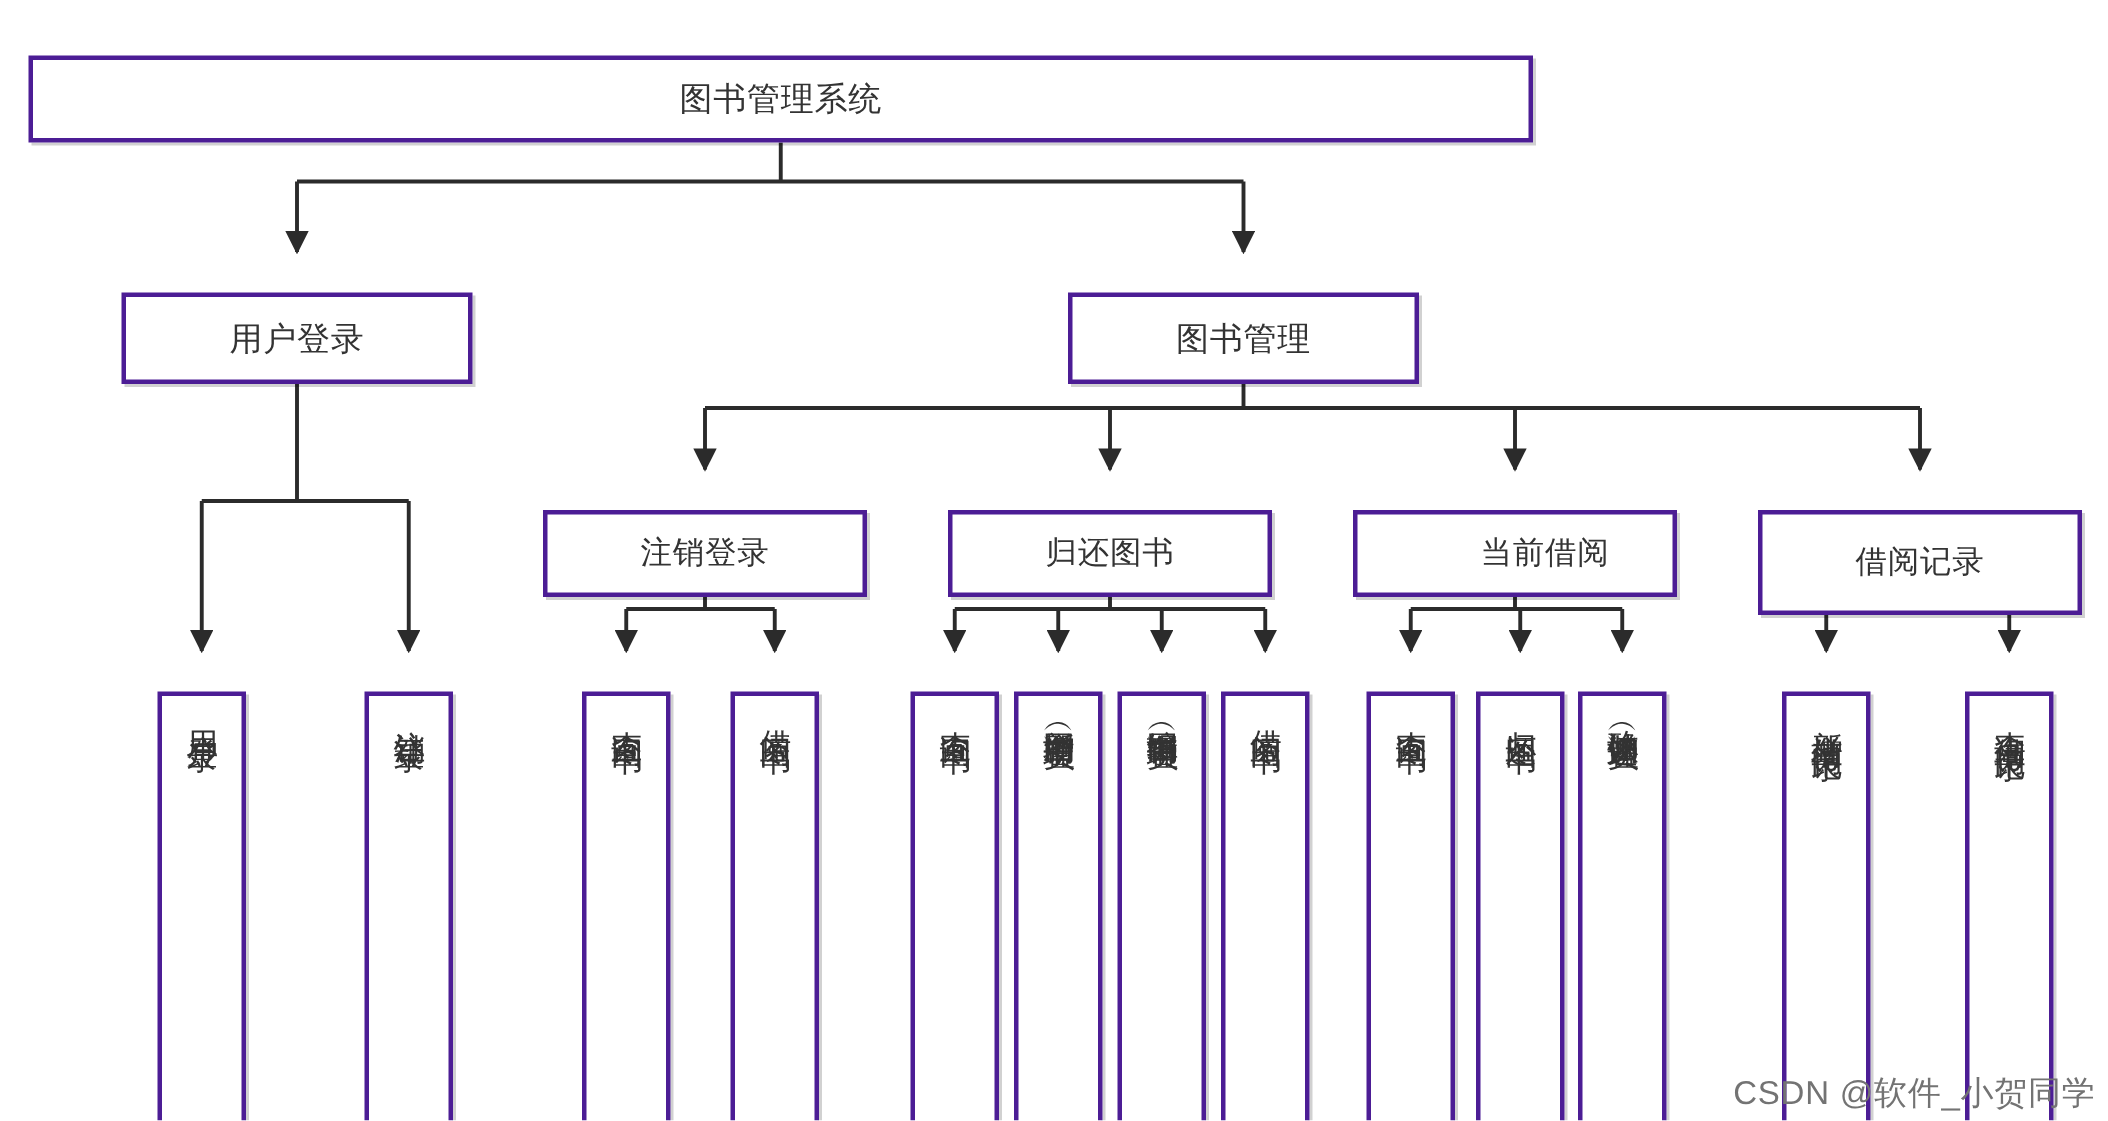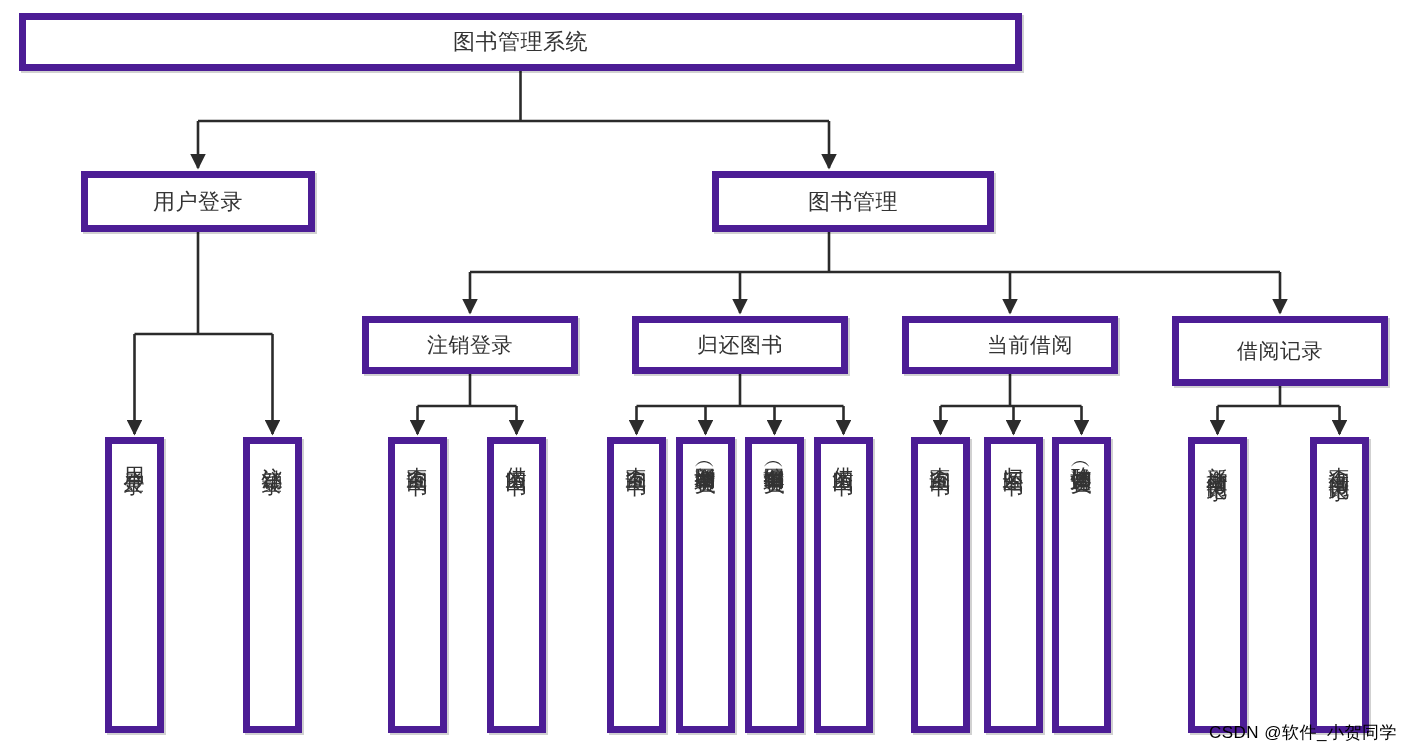--- a/index.html
+++ b/index.html
@@ -21,26 +21,27 @@
     position: absolute;
     left: 0;
     top: 0;
     width: 1405px;
     height: 747px;
   }
   .node-box {
     position: absolute;
     box-sizing: border-box;
     background: #ffffff;
-    border: 7px solid #4c1d95;
+    border: 3px solid #4c1d95;
     box-shadow: 2px 2px 0 rgba(0,0,0,0.18);
     display: flex;
     align-items: center;
     justify-content: center;
     overflow: hidden;
+    margin-top: 24px;
   }
   .node-label {
     color: #333333;
     text-align: center;
     line-height: 1.18;
     white-space: nowrap;
     letter-spacing: 0.5px;
   }
   .node-root .node-label { font-size: 22px; }
   .node-l1 .node-label { font-size: 22px; }
@@ -59,22 +60,22 @@
     letter-spacing: 3px;
     text-align: left;
   }
   .node-leaf.tall .node-label {
     letter-spacing: 1px;
   }
   #watermark {
     position: absolute;
     right: 8px;
     bottom: 3px;
-    font-size: 17px;
-    color: #000000;
+    font-size: 22px;
+    color: #737373;
     letter-spacing: 0.5px;
     white-space: nowrap;
     pointer-events: none;
   }
 </style>
 </head>
 <body>
 
 <div id="stage">
 
@@ -121,21 +122,21 @@
       </g>
   </svg>
 
   <div id="nodes-layer">
       <div class="node-box node-root" style="left: 19px; top: 13px; width: 1003px; height: 58px;">
         <span class="node-label">图书管理系统</span>
       </div>
       <div class="node-box node-l1" style="left: 81px; top: 171px; width: 234px; height: 61px;">
         <span class="node-label">用户登录</span>
       </div>
-      <div class="node-box node-l1" style="left: 712px; top: 171px; width: 282px; height: 61px;">
+      <div class="node-box node-l1" style="left: 712px; top: 171px; width: 234px; height: 61px;">
         <span class="node-label">图书管理</span>
       </div>
       <div class="node-box node-l2" style="left: 362px; top: 316px; width: 216px; height: 58px;">
         <span class="node-label">注销登录</span>
       </div>
       <div class="node-box node-l2" style="left: 632px; top: 316px; width: 216px; height: 58px;">
         <span class="node-label">归还图书</span>
       </div>
       <div class="node-box node-l2" style="left: 902px; top: 316px; width: 216px; height: 58px; padding-left: 40px;">
         <span class="node-label">当前借阅</span>

